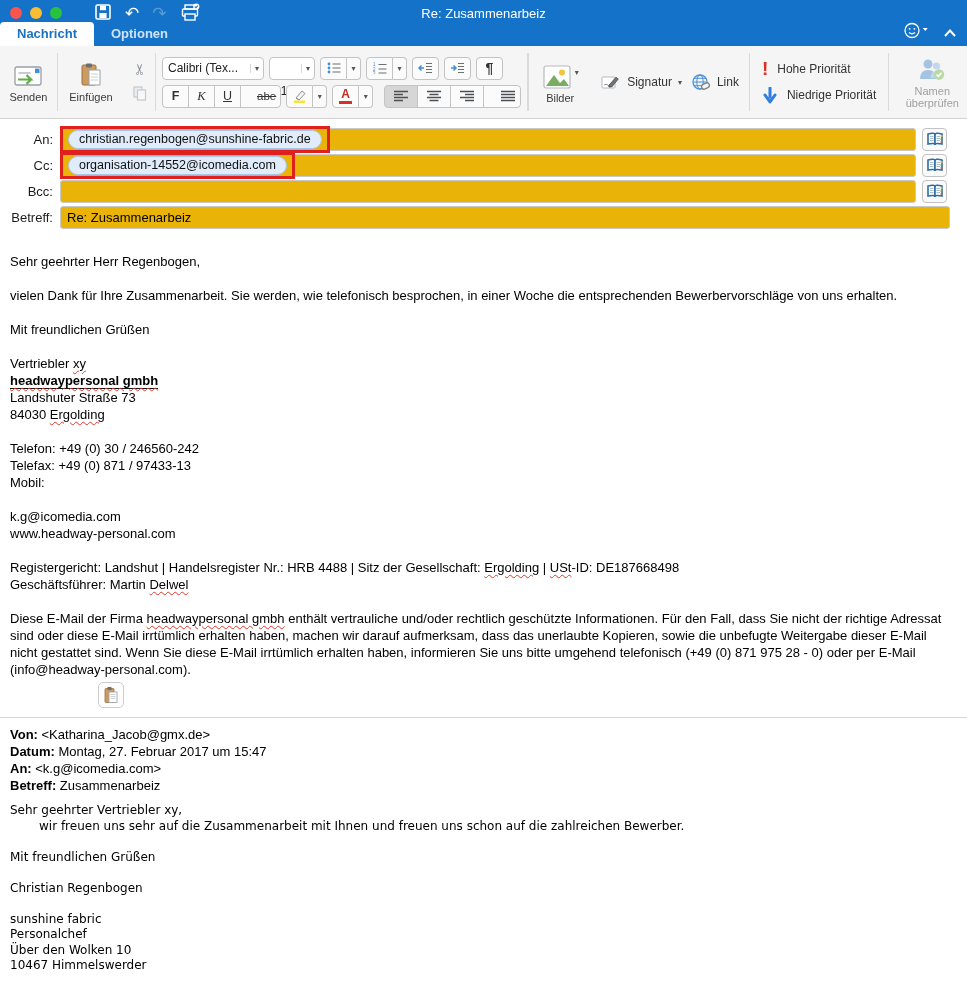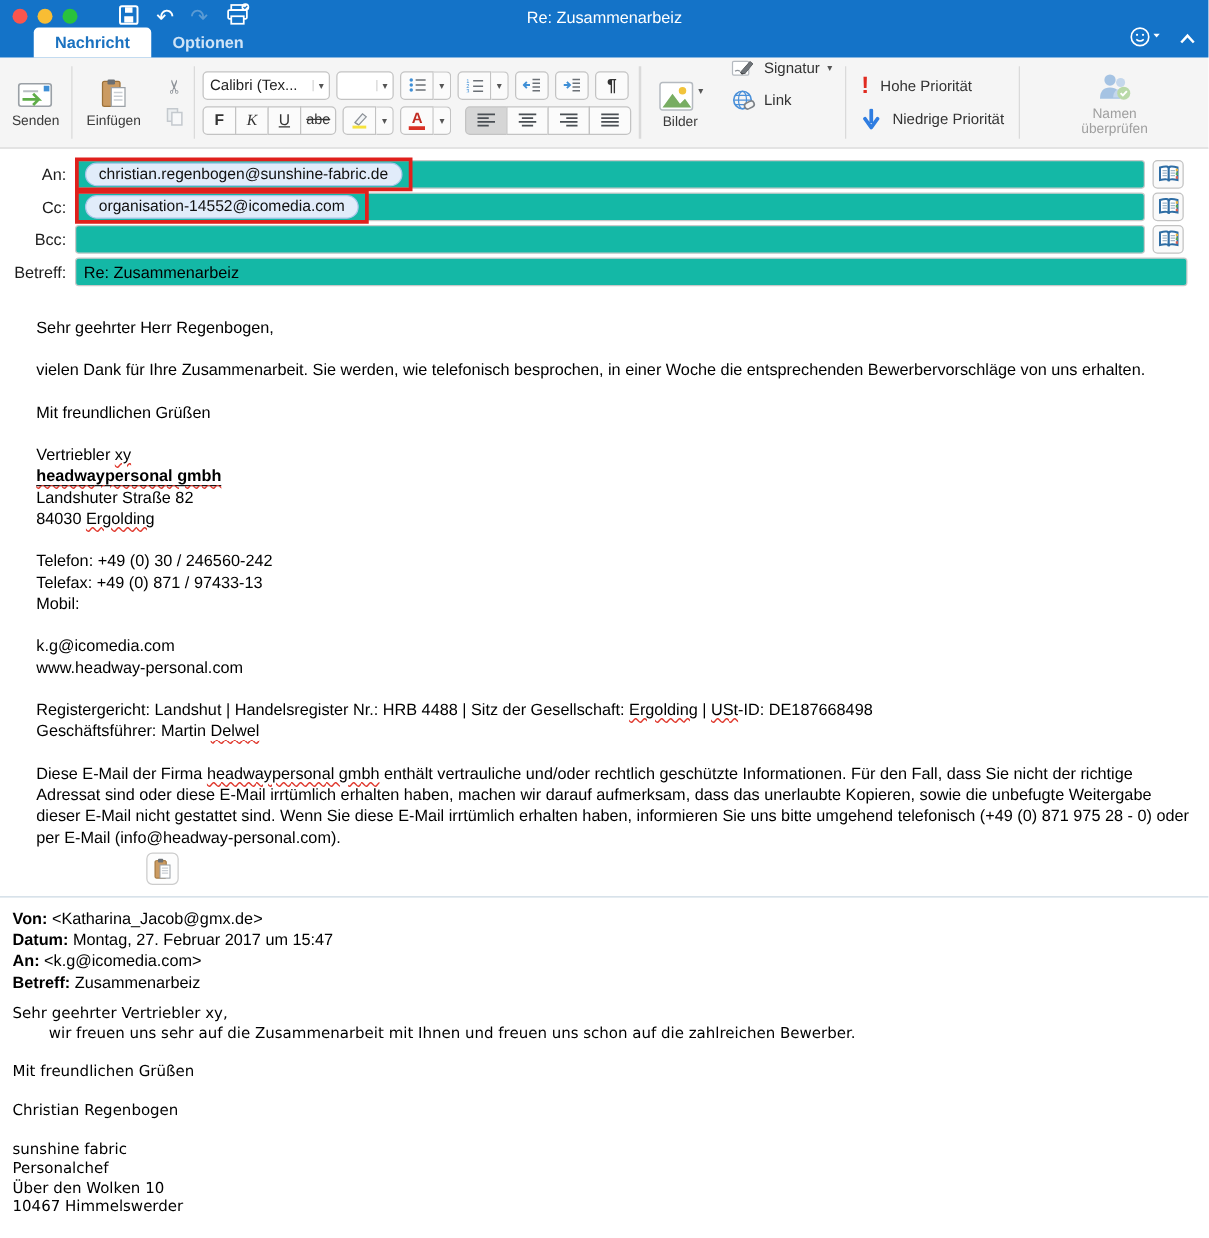--- a/index.html
+++ b/index.html
@@ -8,68 +8,68 @@
 
   
   .titlebar { height:46px; background:#1473c8; position:relative; }
   .traffic { position:absolute; top:7px; left:10px; display:flex; gap:8px; }
   .dot { width:12px; height:12px; border-radius:50%; }
   .dot.red{ background:#f9554e; } .dot.yellow{ background:#f8bd34; } .dot.green{ background:#29c23e; }
   .qa { position:absolute; top:2px; left:94px; display:flex; align-items:center; gap:13px; height:24px; }
   .qa .uarr { color:#fff; font-size:17px; line-height:20px; }
   .qa .rarr { color:#5b9bd4; font-size:17px; line-height:20px; }
   .win-title { position:absolute; top:6px; left:0; right:0; text-align:center; color:#fff; font-size:13px; font-weight:400; }
-  .tabs { position:absolute; bottom:0; left:27px; display:flex; }
+  .tabs { position:absolute; bottom:0; left:0; display:flex; }
   .tab { padding:4px 17px 5px; font-size:13px; color:#cfe3f6; font-weight:600; cursor:default; }
   .tab.active { background:#fff; color:#1b72c0; border-radius:4px 4px 0 0; }
   .tb-right { position:absolute; right:10px; bottom:3px; display:flex; align-items:center; gap:12px; }
 
   
   .ribbon { height:73px; background:#f5f5f5; border-bottom:1px solid #d2d2d2; display:flex; align-items:stretch; }
   .vdiv { width:1px; background:#dadada; margin:7px 0; flex:none; }
   .rgroup { display:flex; flex:none; }
   .bigbtn { display:flex; flex-direction:column; align-items:center; justify-content:center; gap:2px; padding:4px 6px 3px; font-size:11px; color:#3a3a3a; }
   .bigbtn .lbl { line-height:12px; text-align:center; }
   .stackcol { display:flex; flex-direction:column; justify-content:center; gap:8px; padding:0 8px; }
   .fontgrid { display:flex; flex-direction:column; justify-content:center; gap:5px; padding:0 6px; }
   .rowflex { display:flex; align-items:center; gap:5px; }
   .select { background:#fff; border:1px solid #c3c3c3; border-radius:4px; height:23px; display:flex; align-items:center; font-size:12px; color:#222; }
   .select .sval { padding:0 5px; }
   .select .sarr { border-left:1px solid #d5d5d5; padding:0 4px; color:#555; font-size:8px; }
   .sbtn { background:#fbfbfb; border:1px solid #c3c3c3; height:23px; min-width:27px; display:flex; align-items:center; justify-content:center; font-size:12.5px; color:#333; border-radius:4px; padding:0 4px; }
   .seg { display:flex; }
   .seg .sbtn { border-radius:0; margin-left:-1px; }
   .seg .sbtn:first-child { border-radius:4px 0 0 4px; margin-left:0; }
-  .seg .sbtn:last-child { border-radius:0 4px 4px 0; }
+  .seg .sbtn:last-child { border-radius:0 4px 4px 0;padding-left:16px; }
   .seg .sbtn.sel { background:#d6d6d6; }
   .combo { display:flex; }
   .combo .main { border-radius:4px 0 0 4px; }
   .combo .arr { border:1px solid #c3c3c3; border-left:none; border-radius:0 4px 4px 0; background:#fbfbfb; width:14px; height:23px; display:flex; align-items:center; justify-content:center; font-size:8px; color:#555; }
   .b { font-weight:700; } .i { font-style:italic; font-family:"Liberation Serif", serif; }
   .u { text-decoration:underline; } .s { text-decoration:line-through; font-size:11.5px; }
   .smallrow { display:flex; align-items:center; gap:6px; font-size:12px; color:#333; }
   .prio-col { display:flex; flex-direction:column; justify-content:center; gap:10px; padding:0 12px; }
   .prio { display:flex; align-items:center; gap:9px; font-size:12px; color:#333; }
   .excl { color:#e02b20; font-weight:700; font-size:19px; line-height:16px; }
   .grey-lbl { color:#9f9f9f; }
-  .media-col { display:flex; flex-direction:column; justify-content:flex-start; gap:9px; padding:0 10px; }
+  .media-col { display:flex; justify-content:space-between; gap:9px; padding:0 10px; }
 
   
   .fields { background:#fff; padding:7px 0 6px; }
   .frow { display:flex; align-items:center; height:26px; }
   .flabel { width:60px; text-align:right; font-size:13px; color:#1c1c1c; padding-right:7px; flex:none; }
-  .finput { height:23px; border:1px solid #c9c9c9; border-radius:3px; background:#14b8a6; width:856px; display:flex; align-items:center; position:relative; }
+  .finput { height:23px; border:1px solid #c9c9c9; border-radius:3px; background:#eab308; width:856px; display:flex; align-items:center; position:relative; }
   .finput.subject { width:890px; }
   .subject-text { font-size:13px; padding-left:6px; color:#000; }
   .bookbtn { width:25px; height:23px; border:1px solid #c2c2c2; border-radius:4px; background:#fafafa; margin-left:6px; display:flex; align-items:center; justify-content:center; }
   .redbox { border:3px solid #e0201c; height:27px; display:inline-flex; align-items:center; padding:0 5px; margin-left:-1px; background:transparent; }
   .pill { background:#e1ecfa; border:1px solid #a9c6ea; border-radius:10px; padding:1px 10px 2px; font-size:12.5px; color:#111; white-space:nowrap; }
 
   
-  .compose { padding:17px 10px 0 10px; font-size:13px; color:#000;margin-left:19px; }
+  .compose { padding:17px 10px 0 10px; font-size:13px; color:#000; }
   .line { line-height:17px; min-height:17px; white-space:nowrap; }
   .wrapline { line-height:17px; max-width:950px; }
   .blank { height:17px; }
   .sp { text-decoration-line:underline; text-decoration-style:wavy; text-decoration-color:#e0392e; text-decoration-thickness:1px; text-underline-offset:2px; }
   .sig-company { font-weight:700; border-bottom:1px solid #141414; text-decoration-line:underline; text-decoration-style:wavy; text-decoration-color:#e0392e; text-decoration-thickness:1px; text-underline-offset:2px; }
   .clipbtn { width:26px; height:26px; border:1px solid #ccc; border-radius:5px; background:#fdfdfd; display:flex; align-items:center; justify-content:center; margin:4px 0 2px 88px; }
   .hsep { border:none; border-top:1px solid #ccd9e3; margin:9px 0 8px; }
 
   .qhead { padding:0 10px; font-size:13px; }
   .qhead .line { line-height:17px; }
@@ -394,21 +394,21 @@
 
   <div class="compose">
     <div class="line">Sehr geehrter Herr Regenbogen,</div>
     <div class="blank"></div>
     <div class="line">vielen Dank für Ihre Zusammenarbeit. Sie werden, wie telefonisch besprochen, in einer Woche die entsprechenden Bewerbervorschläge von uns erhalten.</div>
     <div class="blank"></div>
     <div class="line">Mit freundlichen Grüßen</div>
     <div class="blank"></div>
     <div class="line"><span>Vertriebler </span><span class="sp">xy</span></div>
     <div class="line"><span class="sig-company">headwaypersonal gmbh</span></div>
-    <div class="line">Landshuter Straße 82</div>
+    <div class="line">Landshuter Straße 73</div>
     <div class="line"><span>84030 </span><span class="sp">Ergolding</span></div>
     <div class="blank"></div>
     <div class="line">Telefon: +49 (0) 30 / 246560-242</div>
     <div class="line">Telefax: +49 (0) 871 / 97433-13</div>
     <div class="line">Mobil:</div>
     <div class="blank"></div>
     <div class="line">k.g@icomedia.com</div>
     <div class="line">www.headway-personal.com</div>
     <div class="blank"></div>
     <div class="line"><span>Registergericht: Landshut | Handelsregister Nr.: HRB 4488 | Sitz der Gesellschaft: </span><span class="sp">Ergolding</span><span> | </span><span class="sp">USt</span><span>-ID: DE187668498</span></div>

